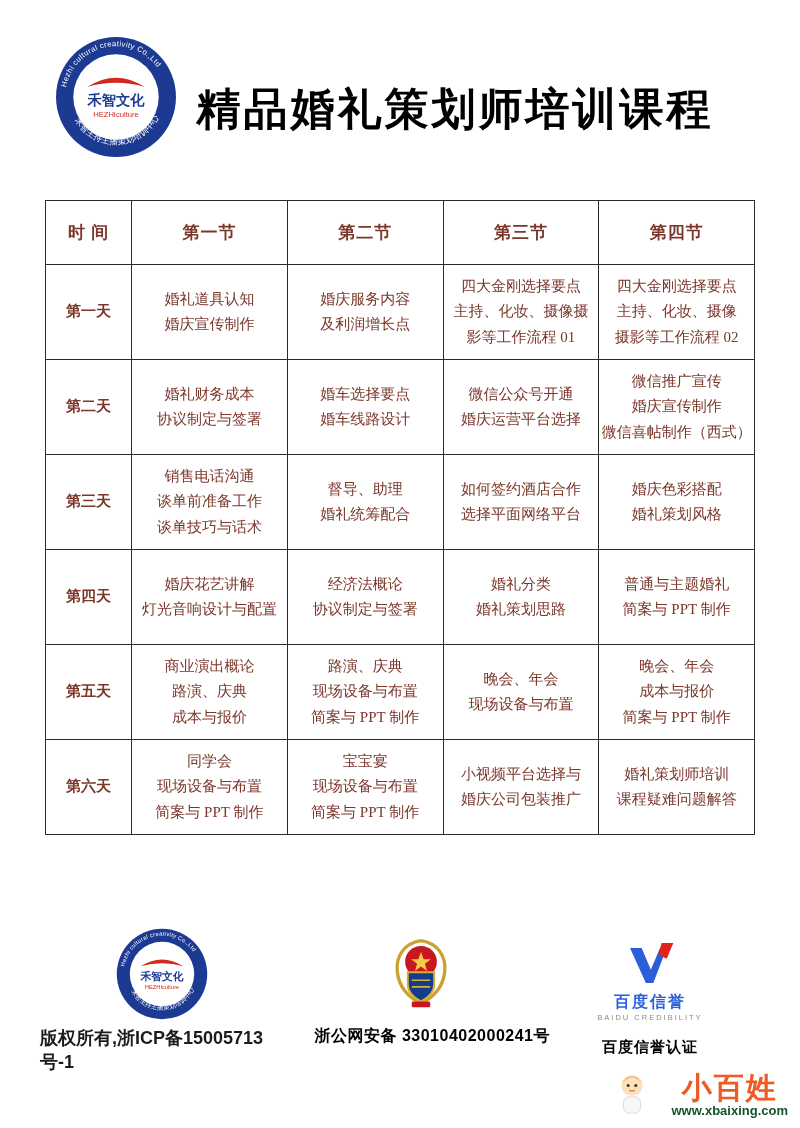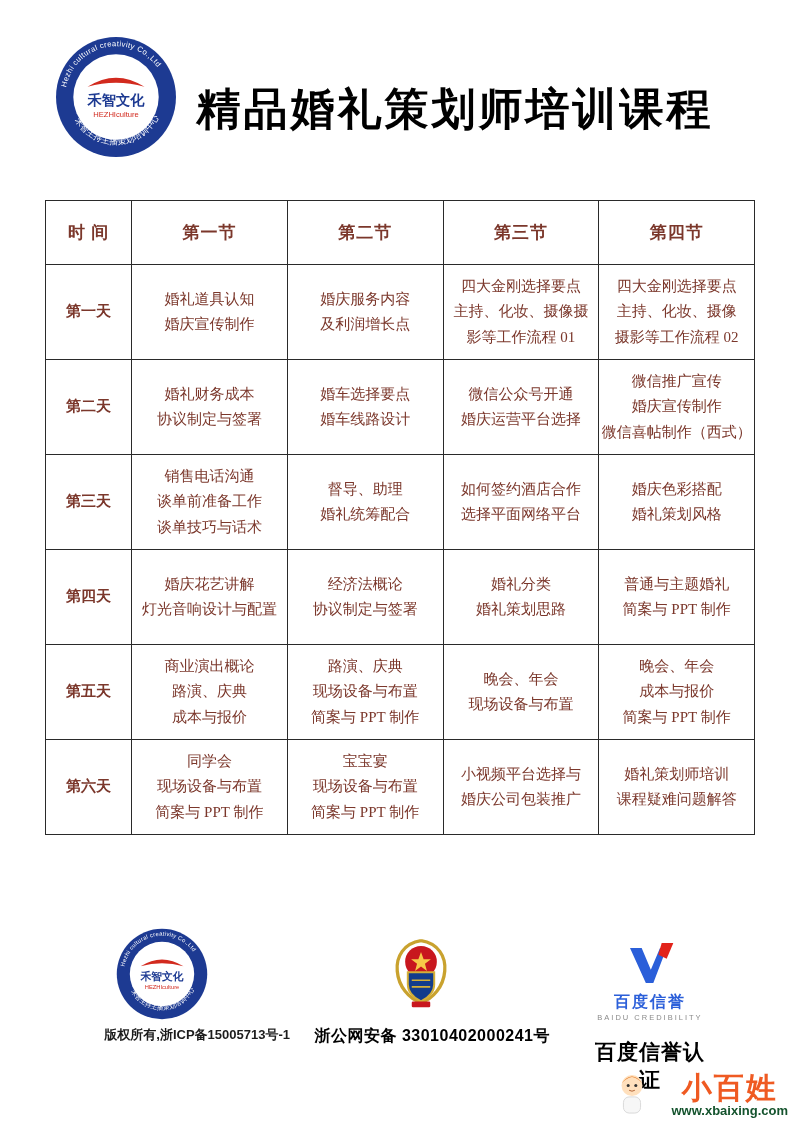--- a/index.html
+++ b/index.html
@@ -37,32 +37,32 @@
     white-space: pre-line;
   }
   .course-table th { height: 64px; font-size: 17px; font-weight: bold; letter-spacing: 1px; margin-top: 19px; }
   .course-table td { height: 95px; font-size: 15px; line-height: 1.7; }
   .day-cell { font-weight: bold; font-size: 16px; }
   col.time-col { width: 86px; }
 
   
   .icp-text {
     position: absolute; left: 40px; top: 1026px; width: 250px;
-    text-align: right; font-size: 13px; color: #1c1c1c; font-weight: bold;
+    text-align: left; font-size: 18px; color: #1c1c1c; font-weight: bold;
   }
   .police-badge { position: absolute; left: 388px; top: 932px; width: 66px; height: 82px; }
   .police-text {
     position: absolute; left: 290px; top: 1026px; width: 260px;
     text-align: right; font-size: 16px; color: #000; font-weight: 900; letter-spacing: 0.5px;
   }
   .baidu-block { position: absolute; left: 585px; top: 938px; width: 130px; text-align: center; }
   .baidu-v { width: 50px; height: 50px; display: block; margin: 0 auto 4px; }
   .baidu-title { color: #2b5fd9; font-size: 16px; font-weight: bold; letter-spacing: 2px; }
   .baidu-sub { color: #8a8a8a; font-size: 7.5px; letter-spacing: 2px; margin-top: 0; }
-  .baidu-cert { color: #000; font-size: 21px; font-weight: 900; margin-top: 16px; letter-spacing: 1px; }
+  .baidu-cert { color: #000; font-size: 15px; font-weight: 900; margin-top: 16px; letter-spacing: 1px; }
 
   
   .watermark {
     position: absolute; right: 12px; bottom: 8px;
     display: flex; align-items: center; gap: 20px;
   }
   .wm-kid { width: 38px; height: 50px; }
   .wm-texts { text-align: center; }
   .wm-name {
     font-size: 30px; font-weight: 900; color: #ef5a22;

